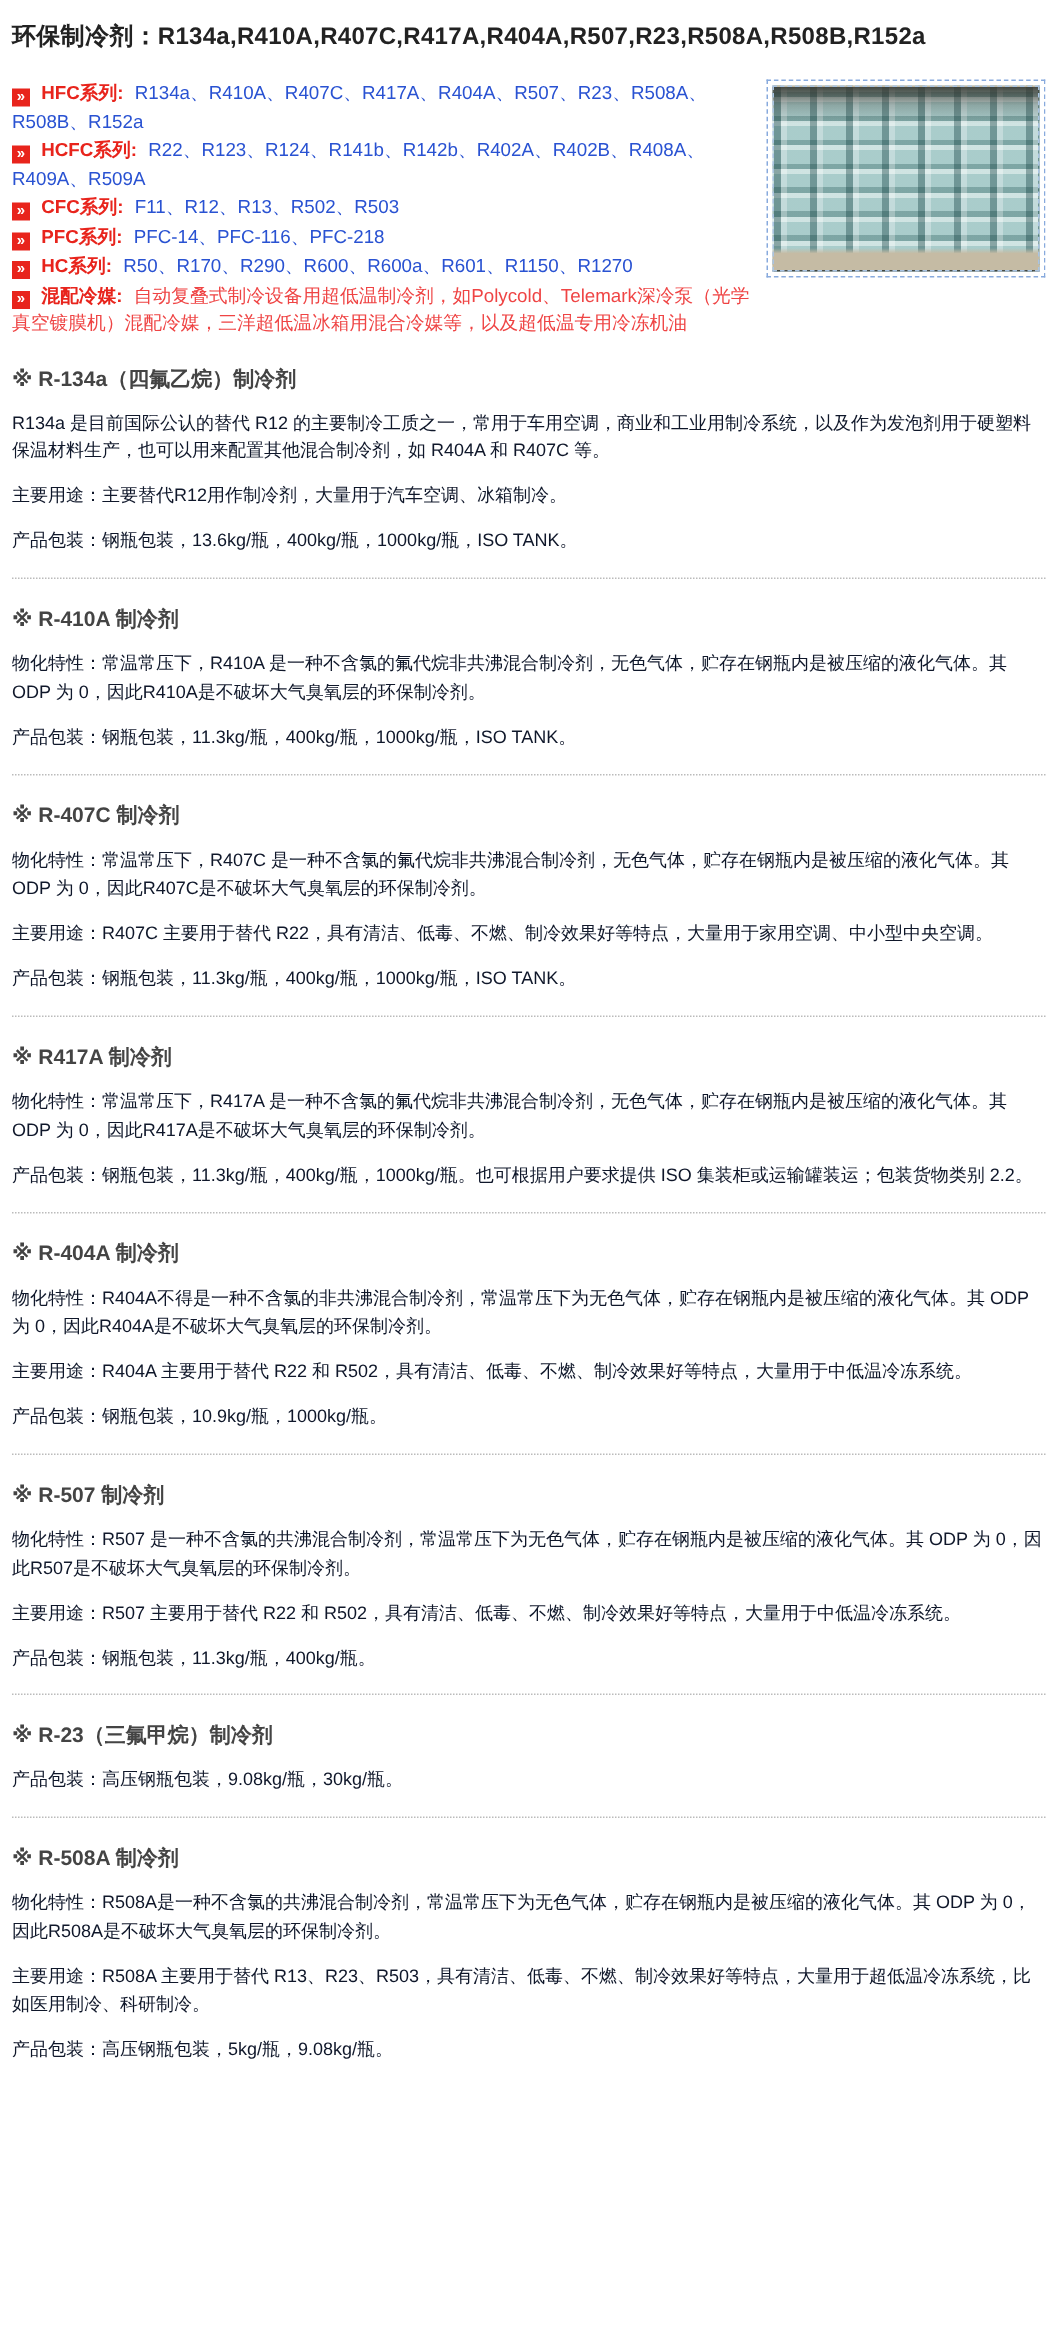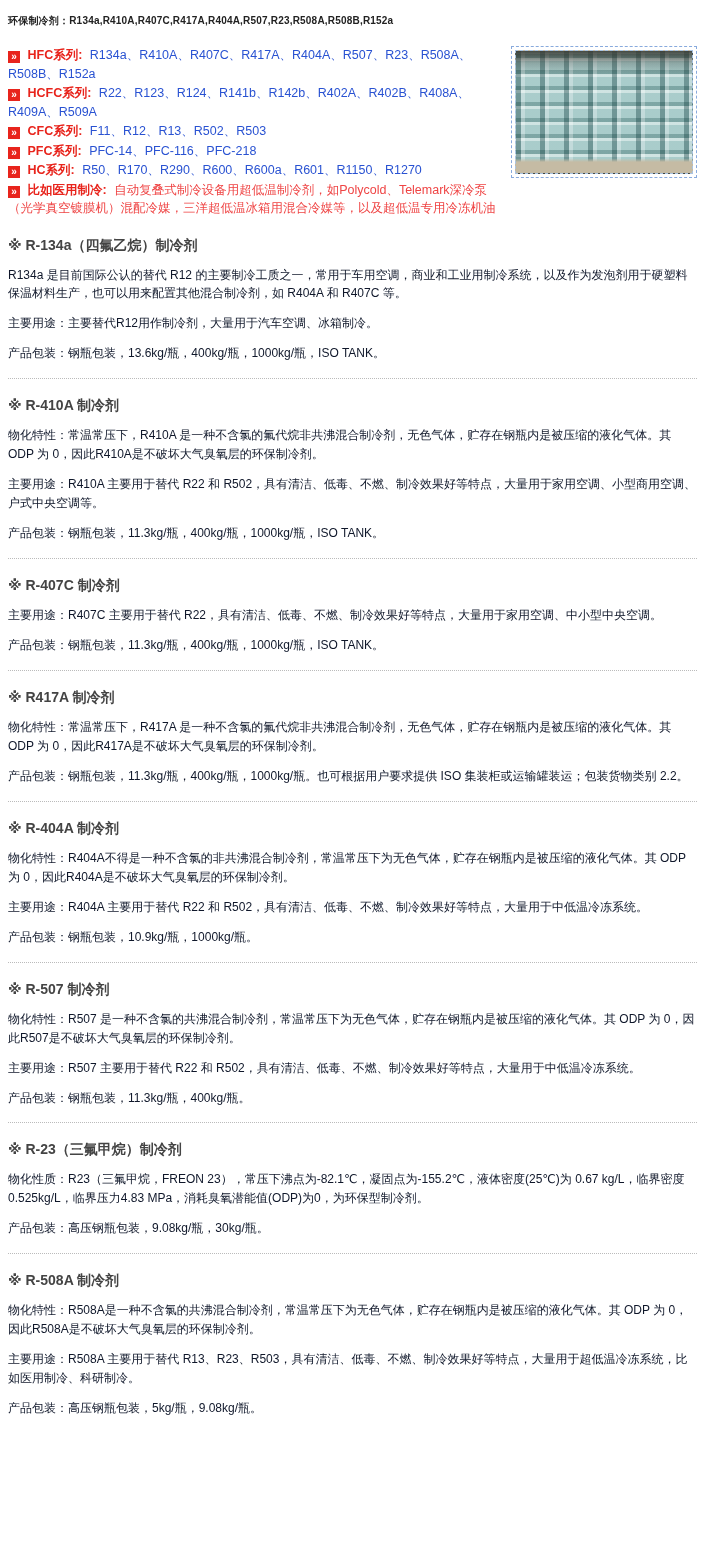--- a/index.html
+++ b/index.html
@@ -5,21 +5,21 @@
   html,body{margin:0;padding:0;background:#ffffff;}
   body{
     width:705px;
     font-family:"Liberation Sans","DejaVu Sans",sans-serif;
     color:#555555;
     -webkit-font-smoothing:antialiased;
   }
   .page{padding:6px 8px 10px 8px;}
 
   h1.page-title{
-    font-size:10px;
+    font-size:16px;
     font-weight:bold;
     color:#222222;
     margin:8px 0 16px 0;
     letter-spacing:0.2px;
   }
 
   
   .intro{overflow:hidden;margin-bottom:4px;}
   .photo-wrap{
     float:right;
@@ -120,50 +120,50 @@
   </div>
 
   <div class="series-row">
     <span class="arrow-icon">»</span>
     <span class="series-label">HC系列:</span>
     <span class="series-items"><a href="#" class="series-link">R50</a><span class="sep">、</span><a href="#" class="series-link">R170</a><span class="sep">、</span><a href="#" class="series-link">R290</a><span class="sep">、</span><a href="#" class="series-link">R600</a><span class="sep">、</span><a href="#" class="series-link">R600a</a><span class="sep">、</span><a href="#" class="series-link">R601</a><span class="sep">、</span><a href="#" class="series-link">R1150</a><span class="sep">、</span><a href="#" class="series-link">R1270</a></span>
   </div>
 
   <div class="series-row">
     <span class="arrow-icon">»</span>
-    <span class="series-label">比如医用制冷:</span>
+    <span class="series-label">混配冷媒:</span>
     <span class="series-items"><span class="other-text">自动复叠式制冷设备用超低温制冷剂，如Polycold、Telemark深冷泵（光学真空镀膜机）混配冷媒，三洋超低温冰箱用混合冷媒等，以及超低温专用冷冻机油</span></span>
   </div>
 </div>
   </div>
 
   <div class="sections">
   <section class="product-section">
     <h2 class="section-heading">※ R-134a（四氟乙烷）制冷剂</h2>
     <div class="section-body">
           <p class="para">R134a 是目前国际公认的替代 R12 的主要制冷工质之一，常用于车用空调，商业和工业用制冷系统，以及作为发泡剂用于硬塑料保温材料生产，也可以用来配置其他混合制冷剂，如 R404A 和 R407C 等。</p>
           <p class="para">主要用途：主要替代R12用作制冷剂，大量用于汽车空调、冰箱制冷。</p>
           <p class="para">产品包装：钢瓶包装，13.6kg/瓶，400kg/瓶，1000kg/瓶，ISO TANK。</p>
         </div>
     <hr class="divider">
   </section>
 
   <section class="product-section">
     <h2 class="section-heading">※ R-410A 制冷剂</h2>
     <div class="section-body">
           <p class="para">物化特性：常温常压下，R410A 是一种不含氯的氟代烷非共沸混合制冷剂，无色气体，贮存在钢瓶内是被压缩的液化气体。其 ODP 为 0，因此R410A是不破坏大气臭氧层的环保制冷剂。</p>
-          <p class="para">主要用途：R410A 主要用于替代 R22 和 R502，具有清洁、低毒、不燃、制冷效果好等特点，大量用于家用空调、小型商用空调、户式中央空调等。</p>
           <p class="para">产品包装：钢瓶包装，11.3kg/瓶，400kg/瓶，1000kg/瓶，ISO TANK。</p>
         </div>
     <hr class="divider">
   </section>
 
   <section class="product-section">
     <h2 class="section-heading">※ R-407C 制冷剂</h2>
     <div class="section-body">
+          <p class="para">物化特性：常温常压下，R407C 是一种不含氯的氟代烷非共沸混合制冷剂，无色气体，贮存在钢瓶内是被压缩的液化气体。其 ODP 为 0，因此R407C是不破坏大气臭氧层的环保制冷剂。</p>
           <p class="para">主要用途：R407C 主要用于替代 R22，具有清洁、低毒、不燃、制冷效果好等特点，大量用于家用空调、中小型中央空调。</p>
           <p class="para">产品包装：钢瓶包装，11.3kg/瓶，400kg/瓶，1000kg/瓶，ISO TANK。</p>
         </div>
     <hr class="divider">
   </section>
 
   <section class="product-section">
     <h2 class="section-heading">※ R417A 制冷剂</h2>
     <div class="section-body">
           <p class="para">物化特性：常温常压下，R417A 是一种不含氯的氟代烷非共沸混合制冷剂，无色气体，贮存在钢瓶内是被压缩的液化气体。其 ODP 为 0，因此R417A是不破坏大气臭氧层的环保制冷剂。</p>
@@ -188,21 +188,20 @@
           <p class="para">物化特性：R507 是一种不含氯的共沸混合制冷剂，常温常压下为无色气体，贮存在钢瓶内是被压缩的液化气体。其 ODP 为 0，因此R507是不破坏大气臭氧层的环保制冷剂。</p>
           <p class="para">主要用途：R507 主要用于替代 R22 和 R502，具有清洁、低毒、不燃、制冷效果好等特点，大量用于中低温冷冻系统。</p>
           <p class="para">产品包装：钢瓶包装，11.3kg/瓶，400kg/瓶。</p>
         </div>
     <hr class="divider">
   </section>
 
   <section class="product-section">
     <h2 class="section-heading">※ R-23（三氟甲烷）制冷剂</h2>
     <div class="section-body">
-          <p class="para">物化性质：R23（三氟甲烷，FREON 23），常压下沸点为-82.1℃，凝固点为-155.2℃，液体密度(25℃)为 0.67 kg/L，临界密度0.525kg/L，临界压力4.83 MPa，消耗臭氧潜能值(ODP)为0，为环保型制冷剂。</p>
           <p class="para">产品包装：高压钢瓶包装，9.08kg/瓶，30kg/瓶。</p>
         </div>
     <hr class="divider">
   </section>
 
   <section class="product-section">
     <h2 class="section-heading">※ R-508A 制冷剂</h2>
     <div class="section-body">
           <p class="para">物化特性：R508A是一种不含氯的共沸混合制冷剂，常温常压下为无色气体，贮存在钢瓶内是被压缩的液化气体。其 ODP 为 0，因此R508A是不破坏大气臭氧层的环保制冷剂。</p>
           <p class="para">主要用途：R508A 主要用于替代 R13、R23、R503，具有清洁、低毒、不燃、制冷效果好等特点，大量用于超低温冷冻系统，比如医用制冷、科研制冷。</p>

